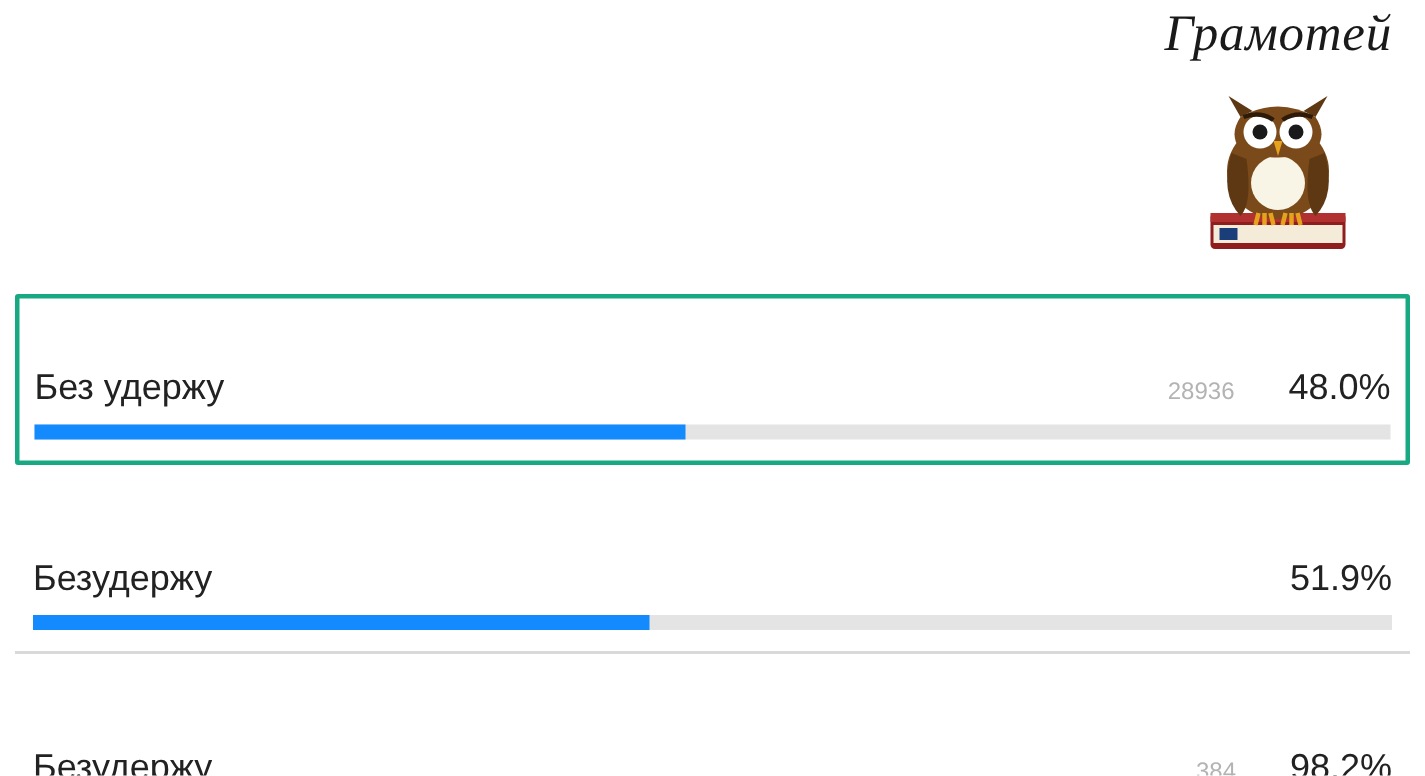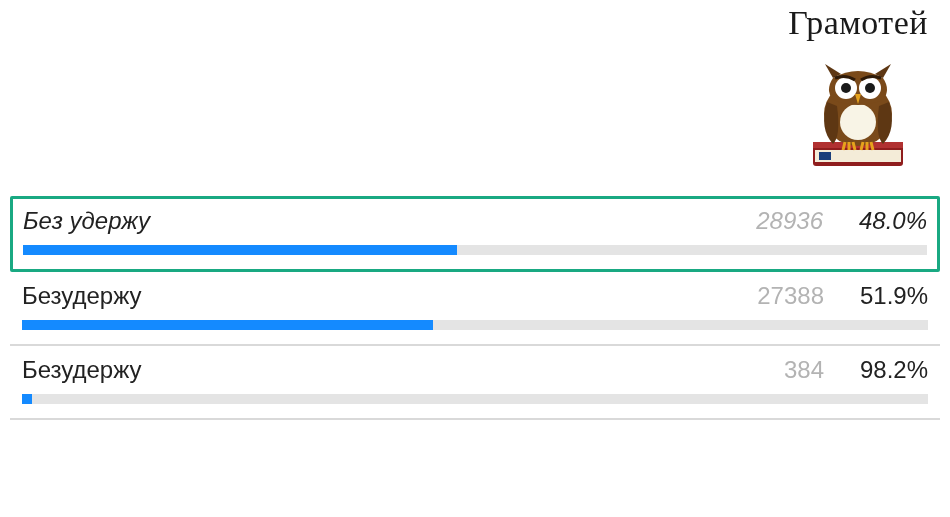--- a/index.html
+++ b/index.html
@@ -12,66 +12,67 @@
     overflow: hidden;
   }
   .brand {
     position: absolute;
     top: 4px;
     right: 22px;
     text-align: center;
   }
   .brand-title {
     font-family: "Brush Script MT", "Segoe Script", cursive;
+    font-style: italic;
     font-size: 34px;
     color: #1a1a1a;
     letter-spacing: 0.5px;
     white-space: nowrap;
   }
   .brand-icon { display: block; margin: 2px auto 0 auto; }
   .poll {
     position: absolute;
     left: 10px;
     top: 196px;
     width: 930px;
   }
   .option {
-    padding: 10px 12px 14px 12px;
+    padding: 24px 12px 14px 12px;
     border-bottom: 2px solid #d9d9d9;
     position: relative;
   }
   .option.highlight {
     border: 3px solid #19a982;
     border-radius: 2px;
     padding: 8px 10px 14px 10px;
-    font-style: italic;
   }
   .option-row {
     display: flex;
     align-items: baseline;
     justify-content: space-between;
     margin-bottom: 10px;
   }
   .option-label {
     font-size: 24px;
     color: #222222;
     flex: 1;
   }
   .option-count {
-    font-size: 24px;
+    font-size: 16px;
     color: #b3b3b3;
     text-align: right;
     min-width: 90px;
     margin-right: 24px;
   }
   .option-percent {
     font-size: 24px;
     color: #222222;
     text-align: right;
     min-width: 80px;
+    margin-top: 38px;
   }
   .bar-track {
     width: 100%;
     height: 10px;
     background: #e4e4e4;
     position: relative;
   }
   .bar-fill {
     height: 100%;
     background: #148aff;
@@ -127,21 +128,20 @@
       <span class="option-percent">48.0%</span>
     </div>
     <div class="bar-track">
       <div class="bar-fill" style="width:48.0%"></div>
     </div>
   </div>
 
   <div class="option">
     <div class="option-row">
       <span class="option-label">Безудержу</span>
-      <span class="option-count">27388</span>
       <span class="option-percent">51.9%</span>
     </div>
     <div class="bar-track">
       <div class="bar-fill" style="width:45.4%"></div>
     </div>
   </div>
 
 
   <div class="option">
     <div class="option-row">

